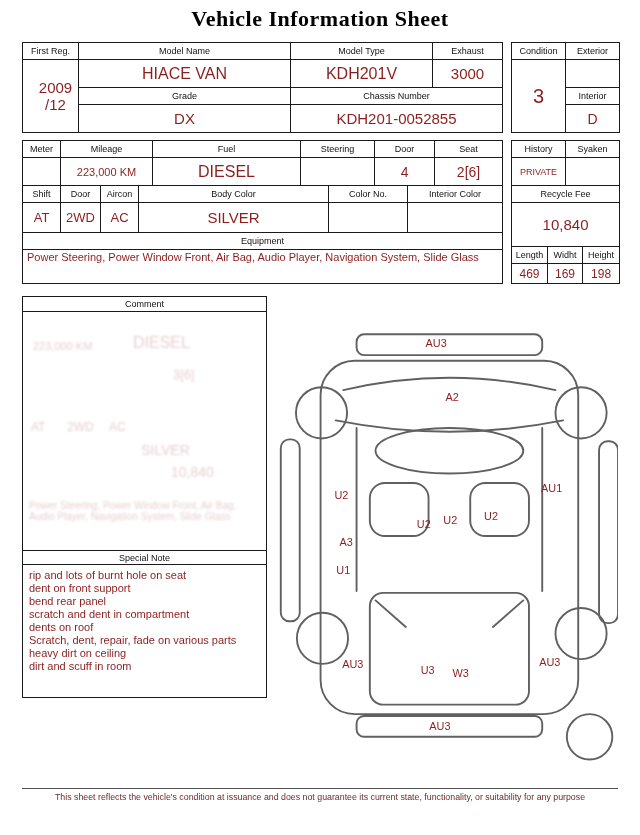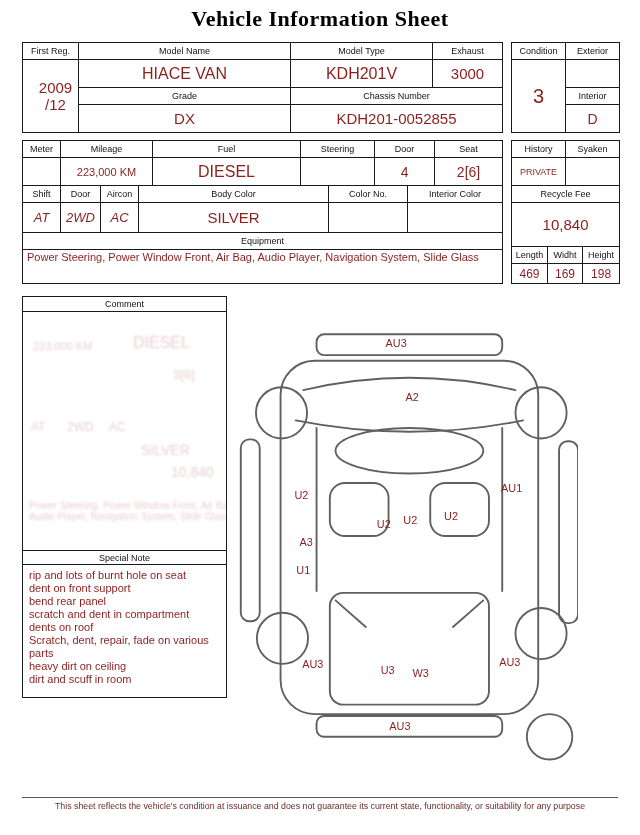--- a/index.html
+++ b/index.html
@@ -16,34 +16,34 @@
     margin:0 0 10px; letter-spacing:0.5px; color:#000;
   }
   table { border-collapse:collapse; table-layout:fixed;border-radius:16px; }
   td { border:1px solid #1a1a1a; padding:0 2px; overflow:hidden; vertical-align:middle; }
   td.h { font-size:9px; text-align:center; color:#111; }
   td.v { color:#8b1e1e; text-align:center; }
   tr.rh { height:17px; }
   tr.rv1 { height:28px; }
   tr.rv2 { height:30px; }
   .f20 { font-size:20px; } .f16 { font-size:16px; } .f15 { font-size:15px; }
-  .f14 { font-size:14px; } .f13 { font-size:13px;font-style:italic; } .f12 { font-size:12px; }
+  .f14 { font-size:14px; } .f13 { font-size:13px; } .f12 { font-size:12px; }
   .f11 { font-size:11px; } .f9 { font-size:9px; }
   .row { display:flex; gap:8px; }
   .row + .row { margin-top:7px; }
   .firstreg { text-align:left; padding-left:12px; line-height:1.15; }
   .eq-head { height:15px; }
   .eq-text { height:34px; }
   .eq-text td { vertical-align:top; text-align:left; padding:1px 4px; line-height:1.2; }
   .fee-row { height:44px; }
   .lwh-row { height:20px; }
 
   .main { display:flex; gap:10px; margin-top:12px; }
   .left-box {
-    width:205px; height:402px; border:1px solid #1a1a1a;
+    width:245px; height:402px; border:1px solid #1a1a1a;
     display:flex; flex-direction:column;
   }
   .box-hdr {
     height:15px; line-height:15px; font-size:9px; text-align:center;
     border-bottom:1px solid #1a1a1a; flex:none;
   }
   .comment-body { height:238px; flex:none; position:relative; overflow:hidden; }
   .special-hdr { border-top:1px solid #1a1a1a; }
   .notes {
     flex:1; padding:4px 6px; font-size:11px; line-height:1.18;
@@ -64,21 +64,21 @@
   .g-fee { top:152px; left:148px; font-size:14px; }
   .g-equip { top:188px; left:6px; font-size:10px; white-space:normal !important; width:230px; }
 
   .diagram { flex:1; }
   .car { fill:none; stroke:#4f4f4f; stroke-width:2; stroke-linecap:round; opacity:0.9; }
   .labels text {
     font-family:"Liberation Sans", sans-serif; font-size:11.5px;
     fill:#8b1e1e; text-anchor:middle;
   }
   .footer {
-    margin-top:17px; border-top:1px solid #555; padding-top:3px;
+    margin-top:8px; border-top:1px solid #555; padding-top:3px;
     font-size:8.8px; text-align:center; color:#6b2b2b;
   }
 </style>
 </head>
 <body>
 
 <div class="page">
 
   <div class="title">Vehicle Information Sheet</div>
 

